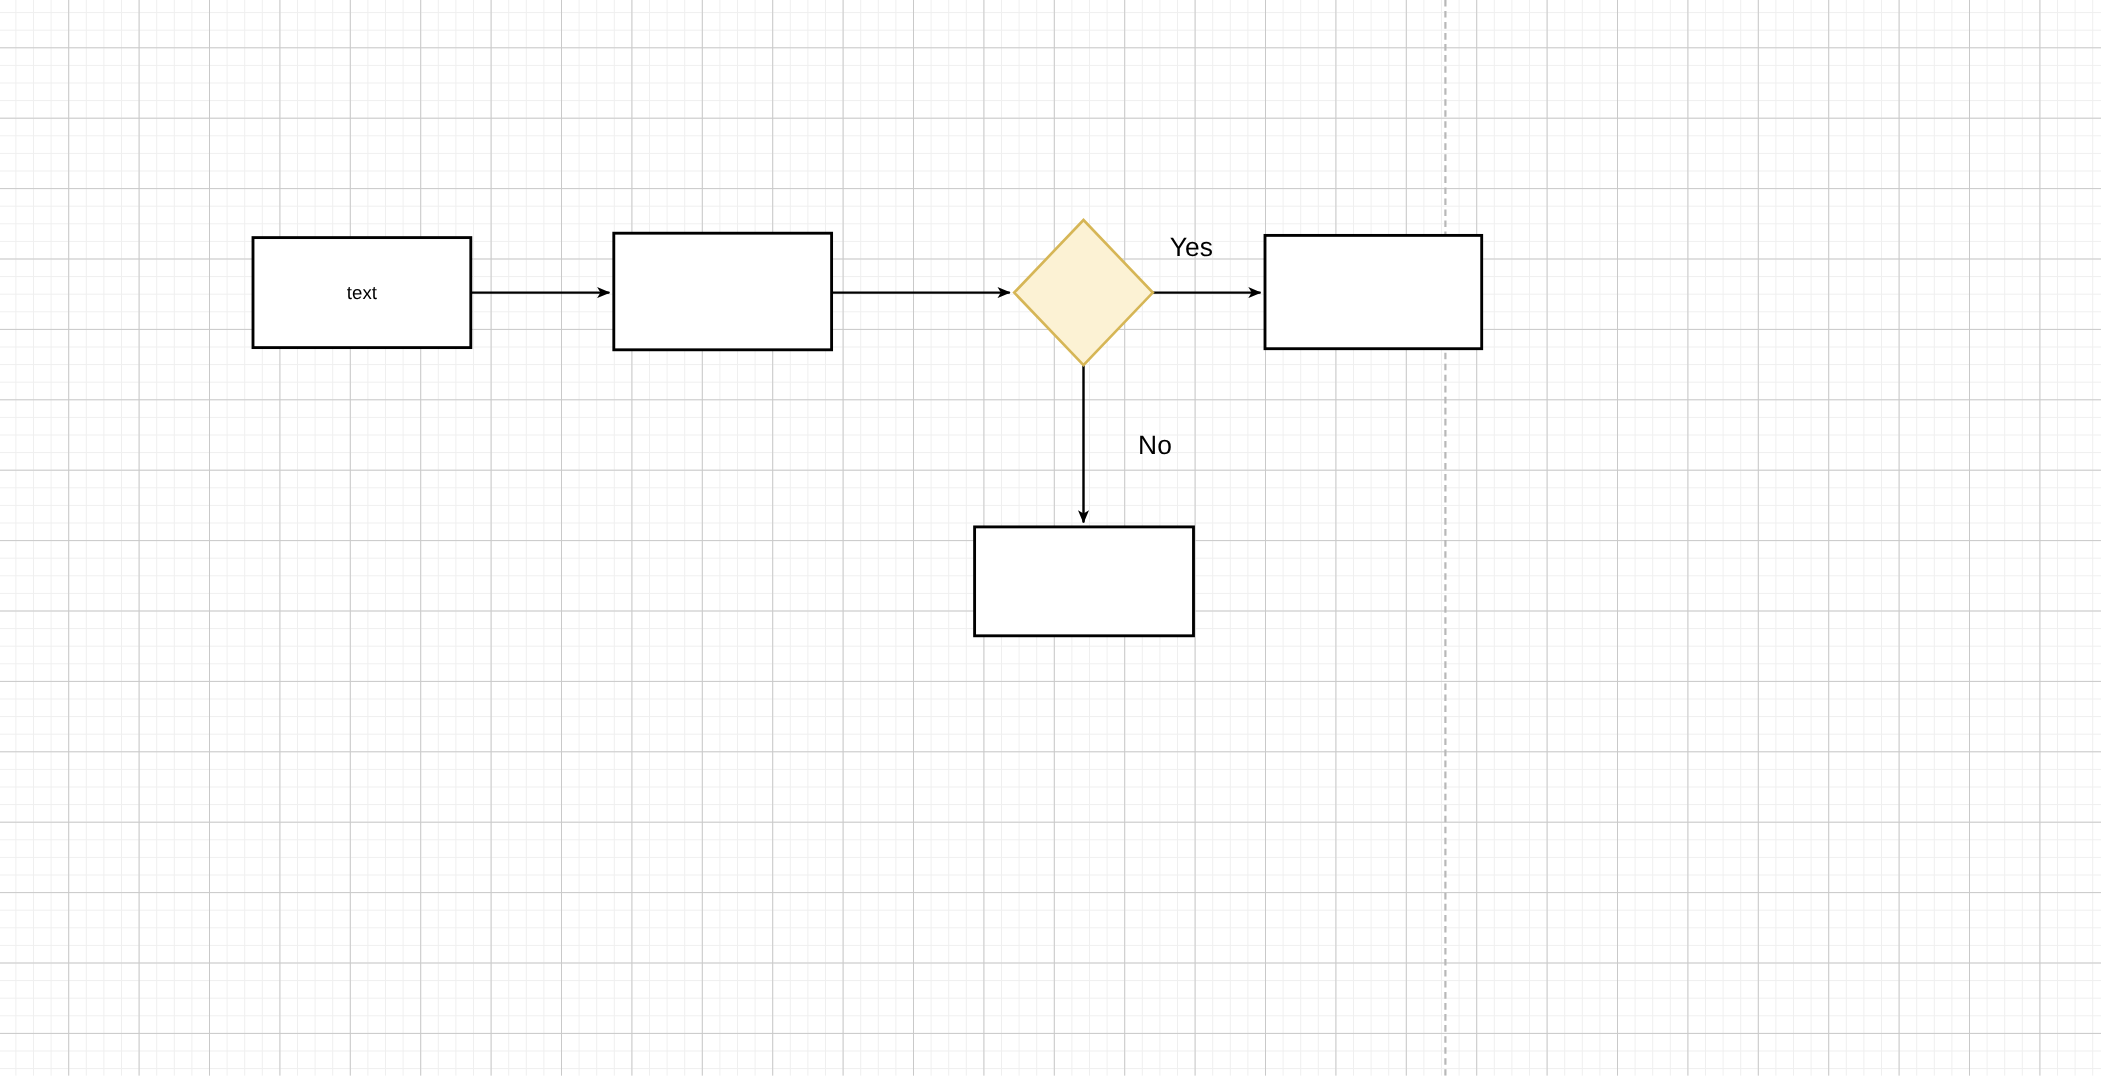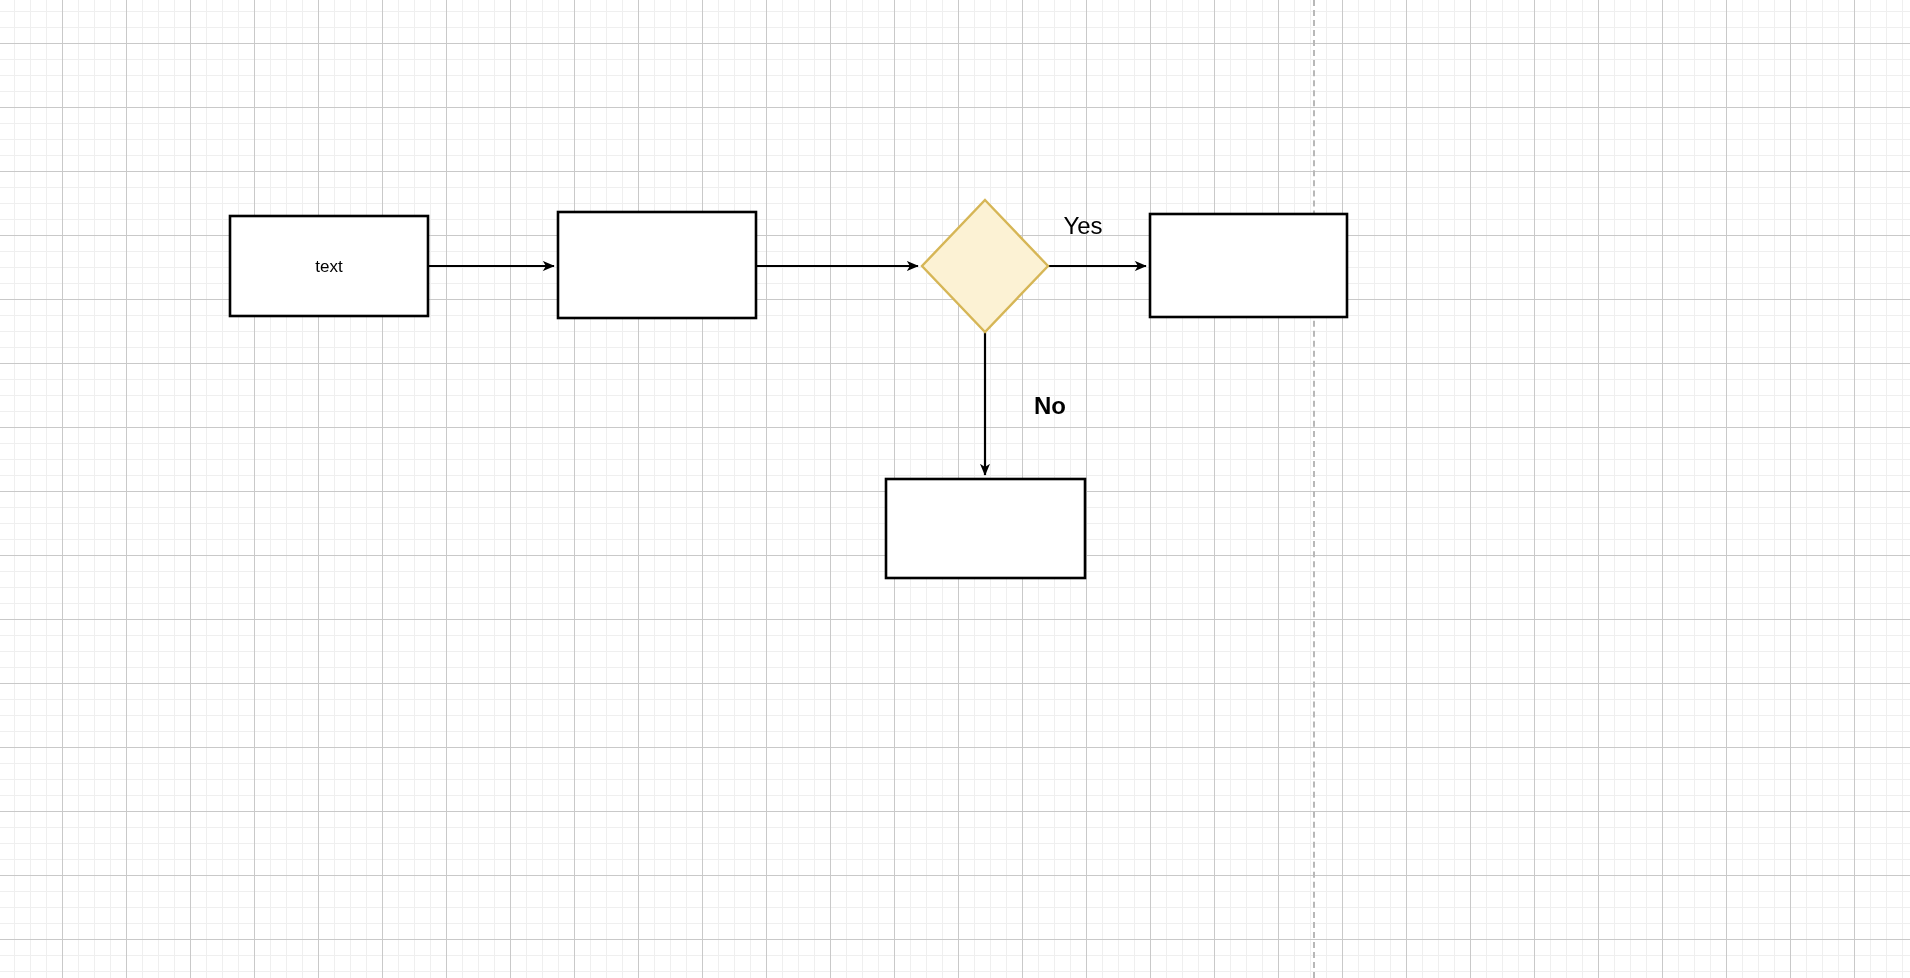--- a/index.html
+++ b/index.html
@@ -118,15 +118,15 @@
   <div class="node-label" style="left:657px; top:265px;"></div>
 
   <div class="node-label" style="left:985px; top:266px;"></div>
 
   <div class="node-label" style="left:1248px; top:266px;"></div>
 
   <div class="node-label" style="left:985px; top:529px;"></div>
 
   <div class="edge-label" style="left:1083px; top:226px;">Yes</div>
 
-  <div class="edge-label" style="left:1050px; top:406px;font-weight:bold;">No</div>
+  <div class="edge-label" style="left:1050px; top:406px;">No</div>
 
 </div>
 
 </body></html>

